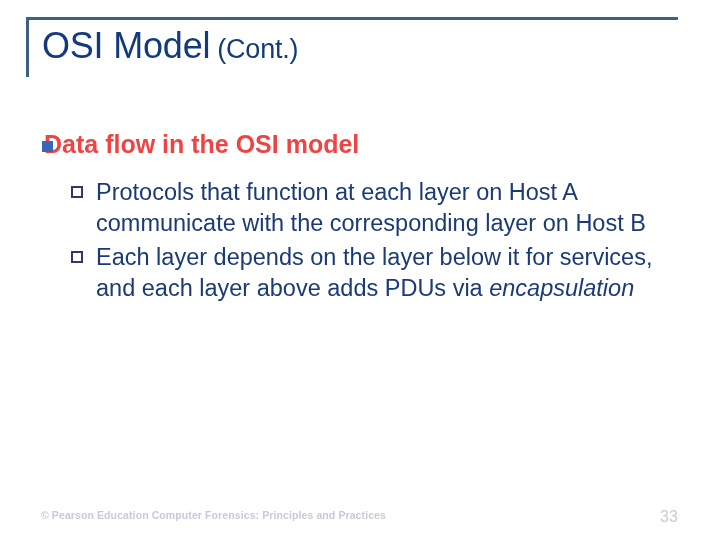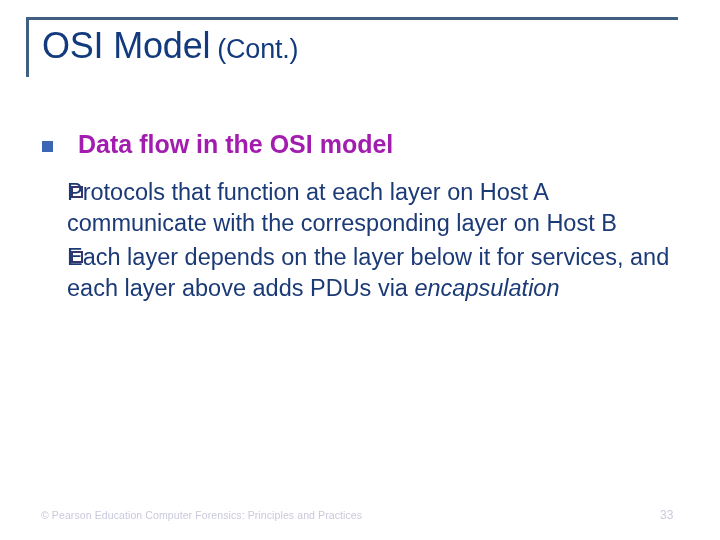--- a/index.html
+++ b/index.html
@@ -58,42 +58,42 @@
   .body-area {
     position: absolute;
     left: 0;
     top: 130px;
     width: 720px;
   }
 
   .l1-item {
     position: relative;
     margin: 0 0 18px 0;
-    padding-left: 78px;
-    color: #a21caf;
+    padding-left: 44px;
+    color: #ef4444;
     font-size: 25px;
     font-weight: bold;
     line-height: 1.15;
   }
   .l1-bullet {
     position: absolute;
     left: 42px;
     top: 11px;
     width: 11px;
     height: 11px;
     background: #3A66B5;
   }
 
   .l2-list {
     margin: 0;
     padding: 0;
   }
   .l2-item {
     position: relative;
-    padding-left: 67px;
+    padding-left: 96px;
     padding-right: 46px;
     margin-bottom: 3px;
     color: #1B3A76;
     font-size: 23.5px;
     font-weight: 400;
     line-height: 1.325;
   }
   .l2-bullet {
     position: absolute;
     left: 71px;
@@ -109,30 +109,30 @@
     margin-top: 16px;
   }
 
   
   .footer-credit {
     position: absolute;
     left: 41px;
     top: 509px;
     color: #C9C9DC;
     font-size: 10.5px;
-    font-weight: 400;
+    font-weight: 700;
     letter-spacing: 0.1px;
     white-space: nowrap;
   }
   .footer-pagenum {
     position: absolute;
     left: 660px;
     top: 508px;
     color: #C9C9DC;
-    font-size: 12px;
+    font-size: 16px;
     font-weight: 400;
   }
 </style>
 </head>
 <body>
 
 <div id="slide">
 
   <div class="title-rule-top"></div>
   <div class="title-rule-left"></div>

